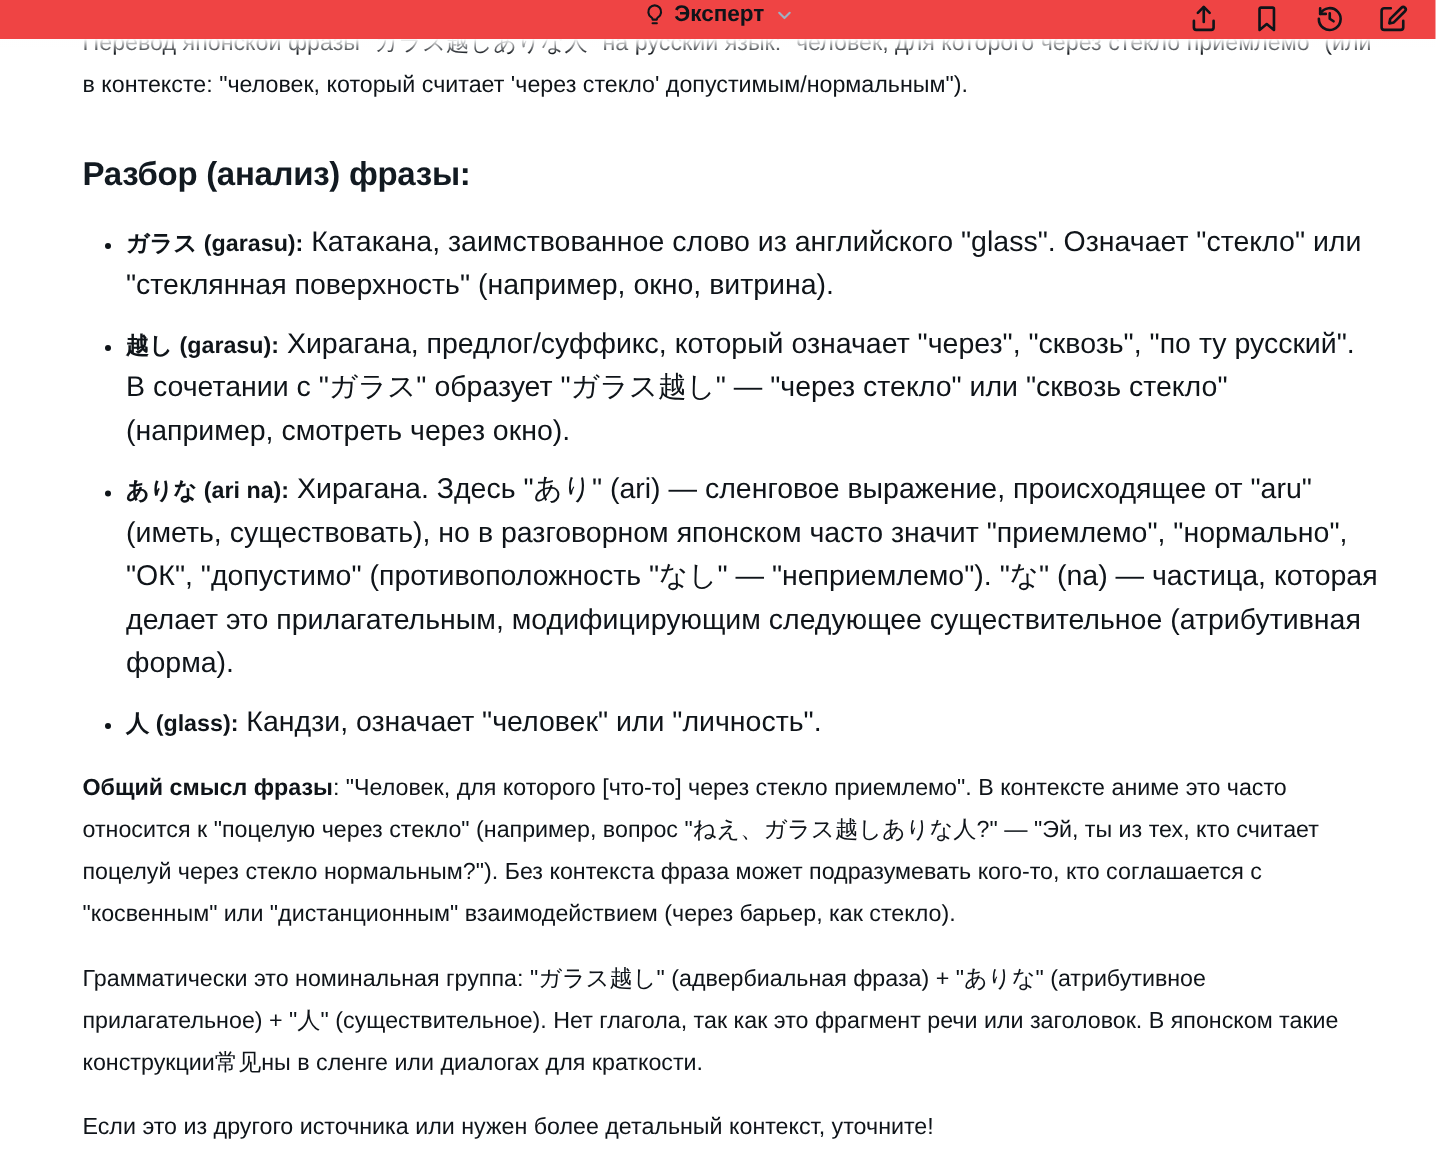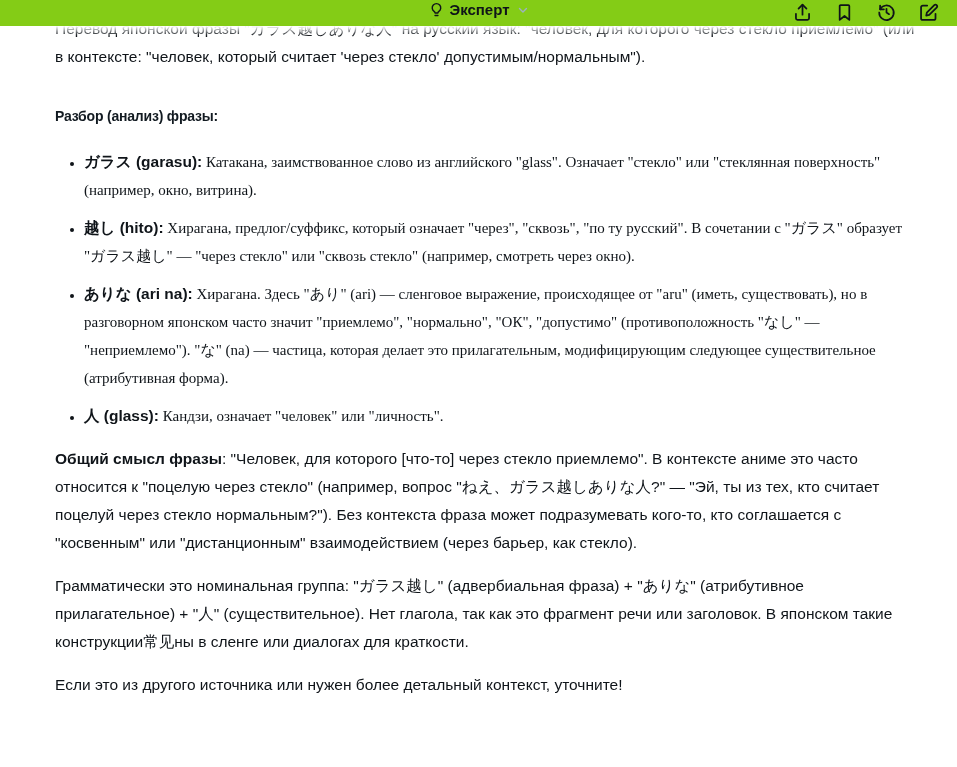--- a/index.html
+++ b/index.html
@@ -6,21 +6,21 @@
   html,body { margin:0; padding:0; }
   body {
     width:957px; height:767px; overflow:hidden;
     background:#ffffff; color:#0f1419;
     font-family:"Liberation Sans", sans-serif;
     -webkit-font-smoothing:antialiased;
   }
   
   .topbar {
     position:fixed; top:0; left:0; right:0; height:26px;
-    background:#84cc16; z-index:20;
+    background:#ef4444; z-index:20;
   }
   .topbar::after {
     content:""; position:absolute; top:100%; left:0; right:0; height:10px;
     background:linear-gradient(#ffffff, rgba(255,255,255,0));
     pointer-events:none;
   }
   .mode-selector {
     position:absolute; left:50%; top:1px; transform:translateX(-50%);
     display:flex; align-items:center; gap:5px;
     font-size:15px; font-weight:700; cursor:pointer; color:#0f1419;
@@ -35,28 +35,28 @@
   .icon-btn { width:21px; height:21px; cursor:pointer; color:#0f1419; }
   .icon-btn svg { display:block; width:100%; height:100%; }
   
   .content {
     padding:15px 37px 0 55px;
     width:957px;
     font-size:15.5px; color:#0f1419;
   }
   .content p { margin:0 0 15px; line-height:28px; }
   .content h2 {
-    font-size:14px; font-weight:700; color:#121a21;
+    font-size:22px; font-weight:700; color:#121a21;
     margin:32px 0 19px; line-height:26px; letter-spacing:-0.2px;
   }
   .content ul { margin:0 0 15px; padding-left:29px; list-style:disc; }
   .content li { margin:0 0 10px; line-height:28px; }
   .content li::marker { font-size:12px; }
   .seg-bold { font-weight:700; }
-  .seg-serif { font-family:Liberation Serif, serif; font-size:15px; }
+  .seg-serif { font-family:Liberation Sans, sans-serif; font-size:19px; }
 </style>
 </head>
 <body>
 
 <div class="topbar">
   <div class="mode-selector">
     <span>
       <svg width="17" height="17" viewBox="0 0 24 24" fill="none" stroke="currentColor" stroke-width="2" stroke-linecap="round" stroke-linejoin="round">
         <path d="M8.6 14.6a6 6 0 1 1 6.8 0c-.9.7-1.4 1.5-1.4 2.4h-4c0-.9-.5-1.7-1.4-2.4z"></path>
         <path d="M10 20.5h4"></path>
@@ -97,21 +97,21 @@
     </span>
   </div>
 </div>
 
 <div class="content">
   <div>
       <p><span>Перевод японской фразы "ガラス越しありな人" на русский язык: "человек, для которого через стекло приемлемо" (или в контексте: "человек, который считает 'через стекло' допустимым/нормальным").</span></p>
       <h2><span>Разбор (анализ) фразы:</span></h2>
       <ul>
         <li><span class="seg-bold">ガラス (garasu):</span><span class="seg-serif"> Катакана, заимствованное слово из английского "glass". Означает "стекло" или "стеклянная поверхность" (например, окно, витрина).</span></li>
-        <li><span class="seg-bold">越し (hito):</span><span class="seg-serif"> Хирагана, предлог/суффикс, который означает "через", "сквозь", "по ту русский". В сочетании с "ガラス" образует "ガラス越し" — "через стекло" или "сквозь стекло" (например, смотреть через окно).</span></li>
+        <li><span class="seg-bold">越し (garasu):</span><span class="seg-serif"> Хирагана, предлог/суффикс, который означает "через", "сквозь", "по ту русский". В сочетании с "ガラス" образует "ガラス越し" — "через стекло" или "сквозь стекло" (например, смотреть через окно).</span></li>
         <li><span class="seg-bold">ありな (ari na):</span><span class="seg-serif"> Хирагана. Здесь "あり" (ari) — сленговое выражение, происходящее от "aru" (иметь, существовать), но в разговорном японском часто значит "приемлемо", "нормально", "ОК", "допустимо" (противоположность "なし" — "неприемлемо"). "な" (na) — частица, которая делает это прилагательным, модифицирующим следующее существительное (атрибутивная форма).</span></li>
         <li><span class="seg-bold">人 (glass):</span><span class="seg-serif"> Кандзи, означает "человек" или "личность".</span></li>
       </ul>
       <p><span class="seg-bold">Общий смысл фразы</span><span>: "Человек, для которого [что-то] через стекло приемлемо". В контексте аниме это часто относится к "поцелую через стекло" (например, вопрос "ねえ、ガラス越しありな人?" — "Эй, ты из тех, кто считает поцелуй через стекло нормальным?"). Без контекста фраза может подразумевать кого-то, кто соглашается с "косвенным" или "дистанционным" взаимодействием (через барьер, как стекло).</span></p>
       <p><span>Грамматически это номинальная группа: "ガラス越し" (адвербиальная фраза) + "ありな" (атрибутивное прилагательное) + "人" (существительное). Нет глагола, так как это фрагмент речи или заголовок. В японском такие конструкции常见ны в сленге или диалогах для краткости.</span></p>
       <p><span>Если это из другого источника или нужен более детальный контекст, уточните!</span></p>
     </div>
 </div>
 
 </body></html>

